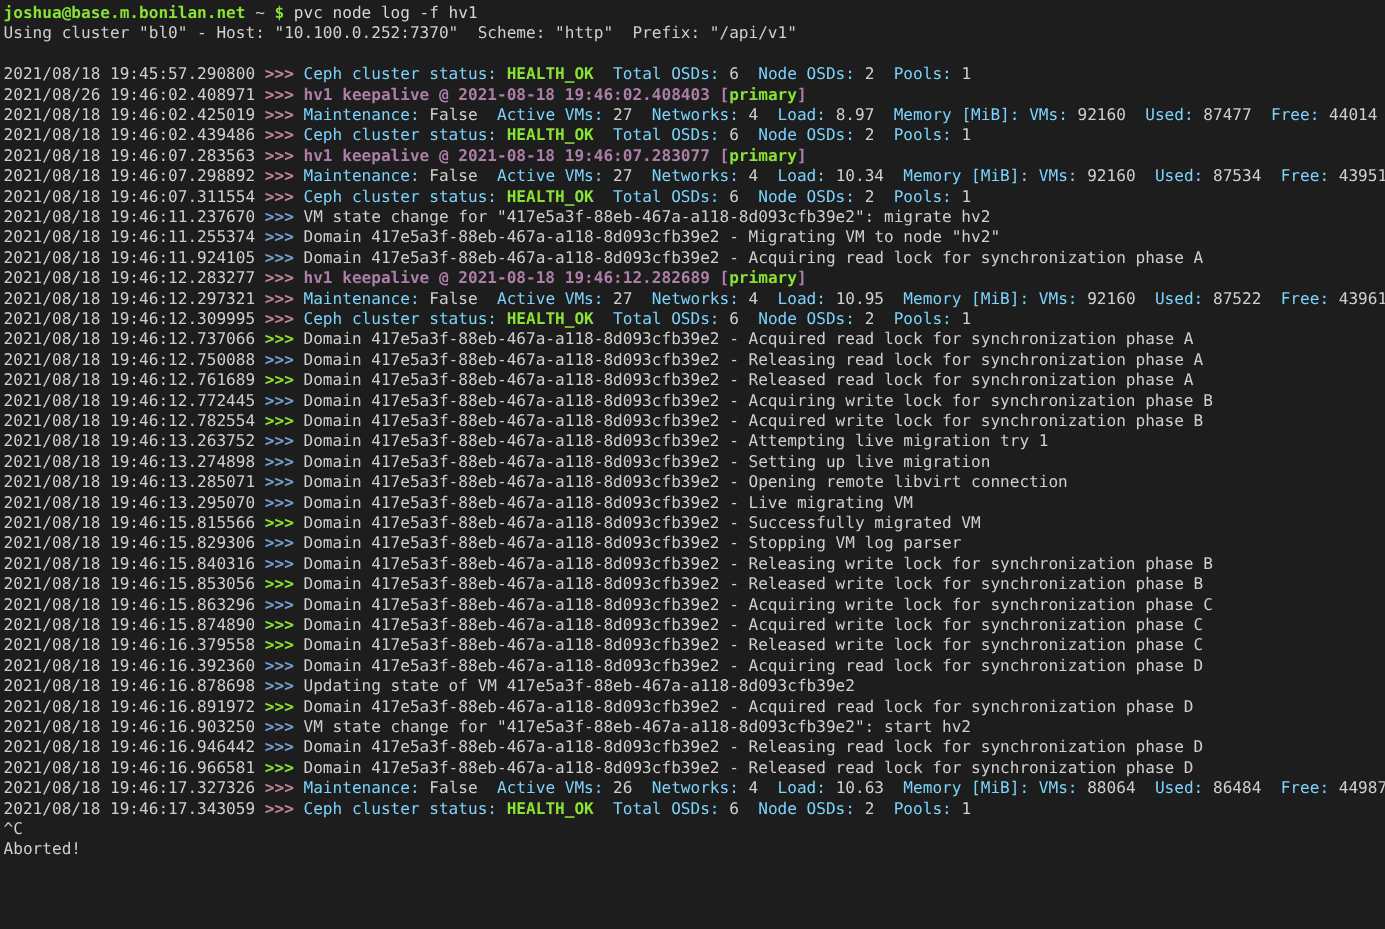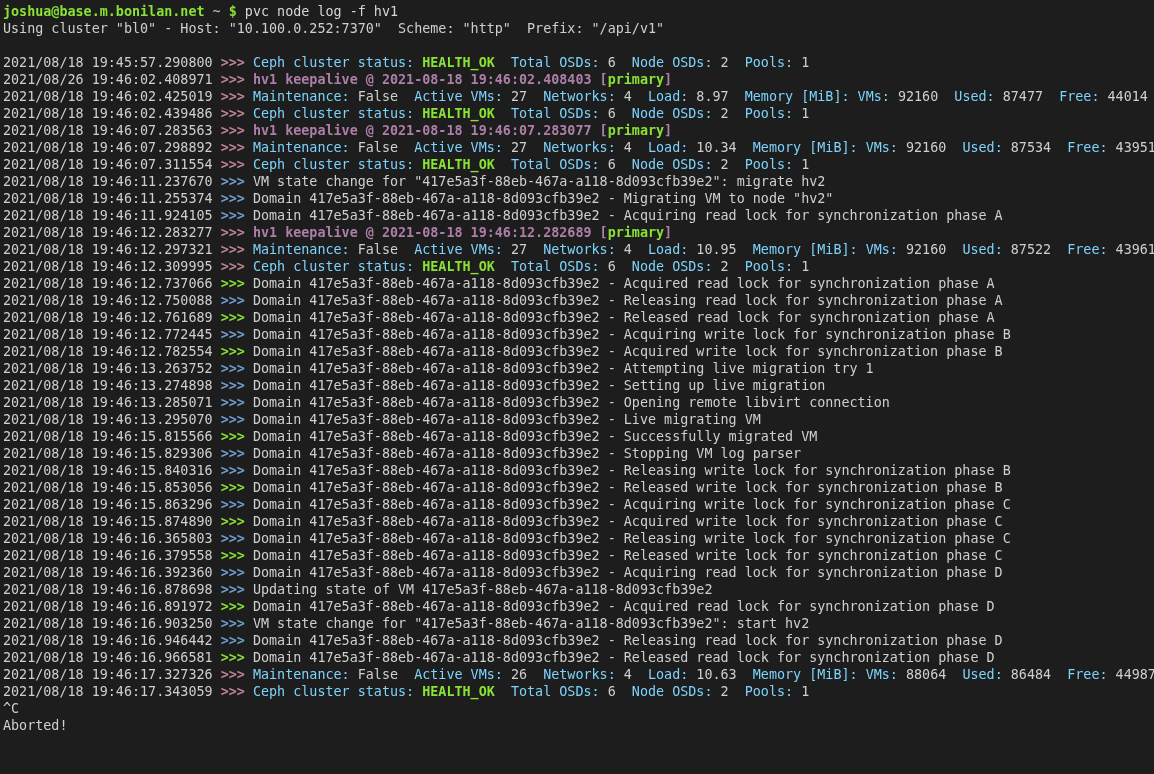--- a/index.html
+++ b/index.html
@@ -64,21 +64,20 @@
       <div class="line"><span class="ts">2021/08/18 19:46:13.263752 </span><span class="mk-info">&gt;&gt;&gt; </span><span class="seg-p">Domain 417e5a3f-88eb-467a-a118-8d093cfb39e2 - Attempting live migration try 1</span></div>
       <div class="line"><span class="ts">2021/08/18 19:46:13.274898 </span><span class="mk-info">&gt;&gt;&gt; </span><span class="seg-p">Domain 417e5a3f-88eb-467a-a118-8d093cfb39e2 - Setting up live migration</span></div>
       <div class="line"><span class="ts">2021/08/18 19:46:13.285071 </span><span class="mk-info">&gt;&gt;&gt; </span><span class="seg-p">Domain 417e5a3f-88eb-467a-a118-8d093cfb39e2 - Opening remote libvirt connection</span></div>
       <div class="line"><span class="ts">2021/08/18 19:46:13.295070 </span><span class="mk-info">&gt;&gt;&gt; </span><span class="seg-p">Domain 417e5a3f-88eb-467a-a118-8d093cfb39e2 - Live migrating VM</span></div>
       <div class="line"><span class="ts">2021/08/18 19:46:15.815566 </span><span class="mk-ok">&gt;&gt;&gt; </span><span class="seg-p">Domain 417e5a3f-88eb-467a-a118-8d093cfb39e2 - Successfully migrated VM</span></div>
       <div class="line"><span class="ts">2021/08/18 19:46:15.829306 </span><span class="mk-info">&gt;&gt;&gt; </span><span class="seg-p">Domain 417e5a3f-88eb-467a-a118-8d093cfb39e2 - Stopping VM log parser</span></div>
       <div class="line"><span class="ts">2021/08/18 19:46:15.840316 </span><span class="mk-info">&gt;&gt;&gt; </span><span class="seg-p">Domain 417e5a3f-88eb-467a-a118-8d093cfb39e2 - Releasing write lock for synchronization phase B</span></div>
       <div class="line"><span class="ts">2021/08/18 19:46:15.853056 </span><span class="mk-ok">&gt;&gt;&gt; </span><span class="seg-p">Domain 417e5a3f-88eb-467a-a118-8d093cfb39e2 - Released write lock for synchronization phase B</span></div>
       <div class="line"><span class="ts">2021/08/18 19:46:15.863296 </span><span class="mk-info">&gt;&gt;&gt; </span><span class="seg-p">Domain 417e5a3f-88eb-467a-a118-8d093cfb39e2 - Acquiring write lock for synchronization phase C</span></div>
       <div class="line"><span class="ts">2021/08/18 19:46:15.874890 </span><span class="mk-ok">&gt;&gt;&gt; </span><span class="seg-p">Domain 417e5a3f-88eb-467a-a118-8d093cfb39e2 - Acquired write lock for synchronization phase C</span></div>
-      <div class="line"><span class="ts">2021/08/18 19:46:16.365803 </span><span class="mk-info">&gt;&gt;&gt; </span><span class="seg-p">Domain 417e5a3f-88eb-467a-a118-8d093cfb39e2 - Releasing write lock for synchronization phase C</span></div>
       <div class="line"><span class="ts">2021/08/18 19:46:16.379558 </span><span class="mk-ok">&gt;&gt;&gt; </span><span class="seg-p">Domain 417e5a3f-88eb-467a-a118-8d093cfb39e2 - Released write lock for synchronization phase C</span></div>
       <div class="line"><span class="ts">2021/08/18 19:46:16.392360 </span><span class="mk-info">&gt;&gt;&gt; </span><span class="seg-p">Domain 417e5a3f-88eb-467a-a118-8d093cfb39e2 - Acquiring read lock for synchronization phase D</span></div>
       <div class="line"><span class="ts">2021/08/18 19:46:16.878698 </span><span class="mk-info">&gt;&gt;&gt; </span><span class="seg-p">Updating state of VM 417e5a3f-88eb-467a-a118-8d093cfb39e2</span></div>
       <div class="line"><span class="ts">2021/08/18 19:46:16.891972 </span><span class="mk-ok">&gt;&gt;&gt; </span><span class="seg-p">Domain 417e5a3f-88eb-467a-a118-8d093cfb39e2 - Acquired read lock for synchronization phase D</span></div>
       <div class="line"><span class="ts">2021/08/18 19:46:16.903250 </span><span class="mk-info">&gt;&gt;&gt; </span><span class="seg-p">VM state change for "417e5a3f-88eb-467a-a118-8d093cfb39e2": start hv2</span></div>
       <div class="line"><span class="ts">2021/08/18 19:46:16.946442 </span><span class="mk-info">&gt;&gt;&gt; </span><span class="seg-p">Domain 417e5a3f-88eb-467a-a118-8d093cfb39e2 - Releasing read lock for synchronization phase D</span></div>
       <div class="line"><span class="ts">2021/08/18 19:46:16.966581 </span><span class="mk-ok">&gt;&gt;&gt; </span><span class="seg-p">Domain 417e5a3f-88eb-467a-a118-8d093cfb39e2 - Released read lock for synchronization phase D</span></div>
       <div class="line"><span class="ts">2021/08/18 19:46:17.327326 </span><span class="mk-state">&gt;&gt;&gt; </span><span class="seg-b">Maintenance: </span><span class="seg-p">False</span><span class="seg-b">  Active VMs: </span><span class="seg-p">26</span><span class="seg-b">  Networks: </span><span class="seg-p">4</span><span class="seg-b">  Load: </span><span class="seg-p">10.63</span><span class="seg-b">  Memory [MiB]: </span><span class="seg-b">VMs: </span><span class="seg-p">88064</span><span class="seg-b">  Used: </span><span class="seg-p">86484</span><span class="seg-b">  Free: </span><span class="seg-p">44987</span></div>
       <div class="line"><span class="ts">2021/08/18 19:46:17.343059 </span><span class="mk-state">&gt;&gt;&gt; </span><span class="seg-b">Ceph cluster status: </span><span class="seg-g">HEALTH_OK</span><span class="seg-b">  Total OSDs: </span><span class="seg-p">6</span><span class="seg-b">  Node OSDs: </span><span class="seg-p">2</span><span class="seg-b">  Pools: </span><span class="seg-p">1</span></div>
     </div>

